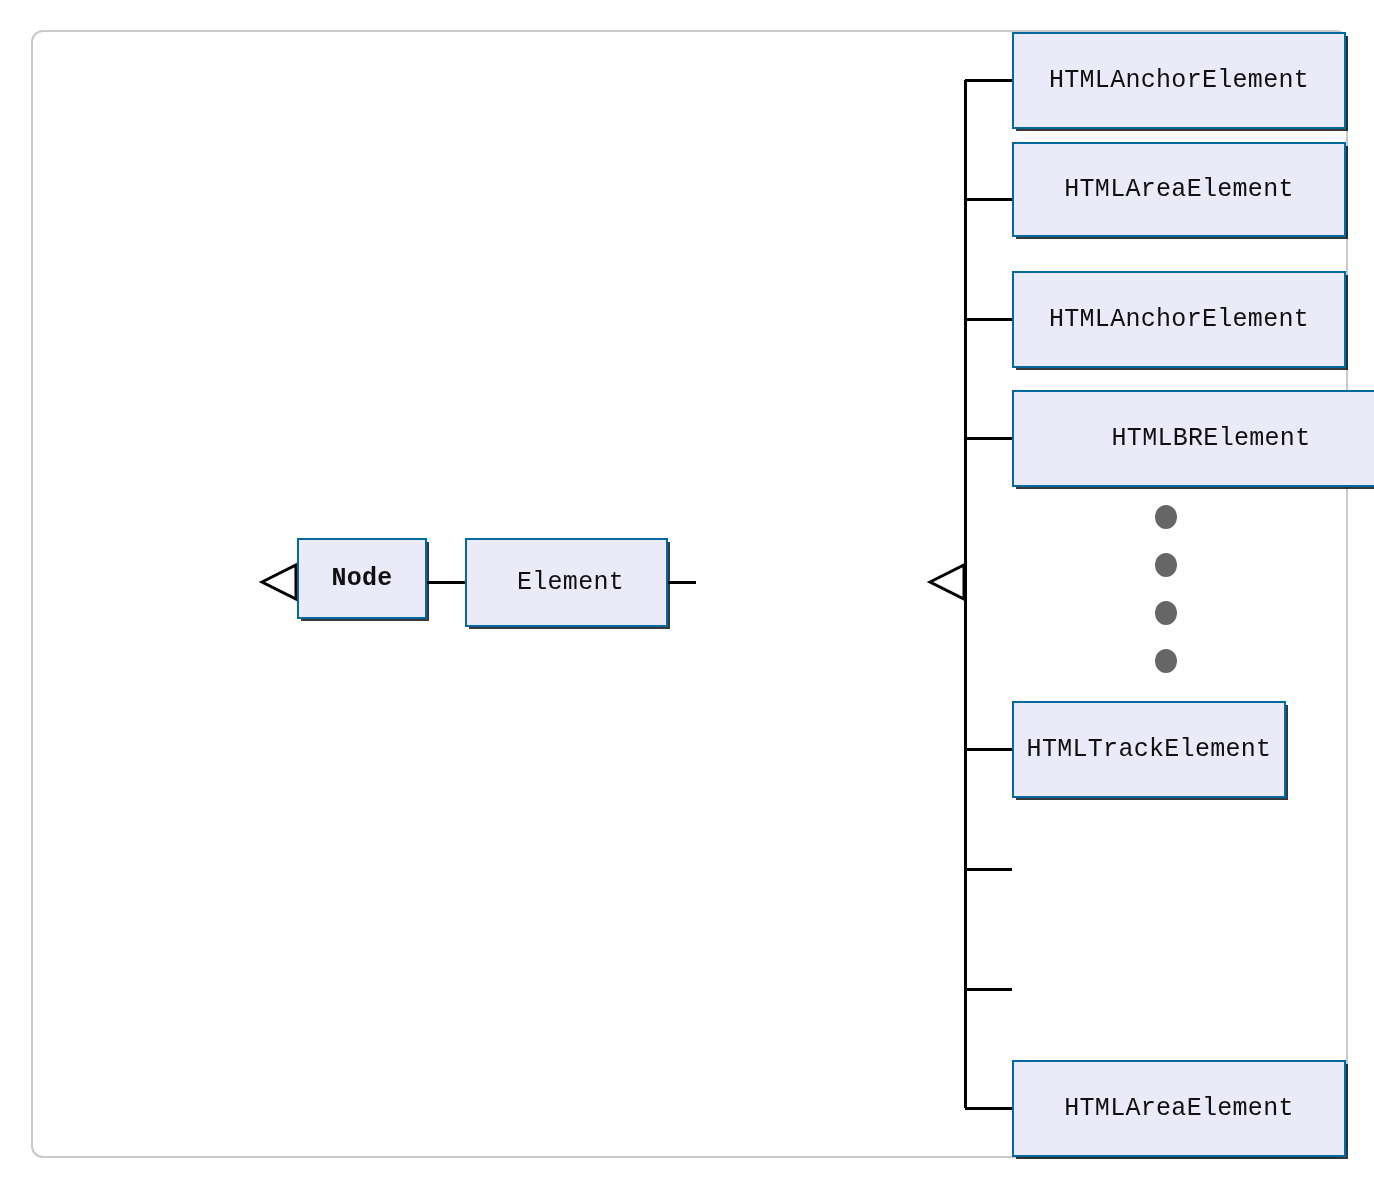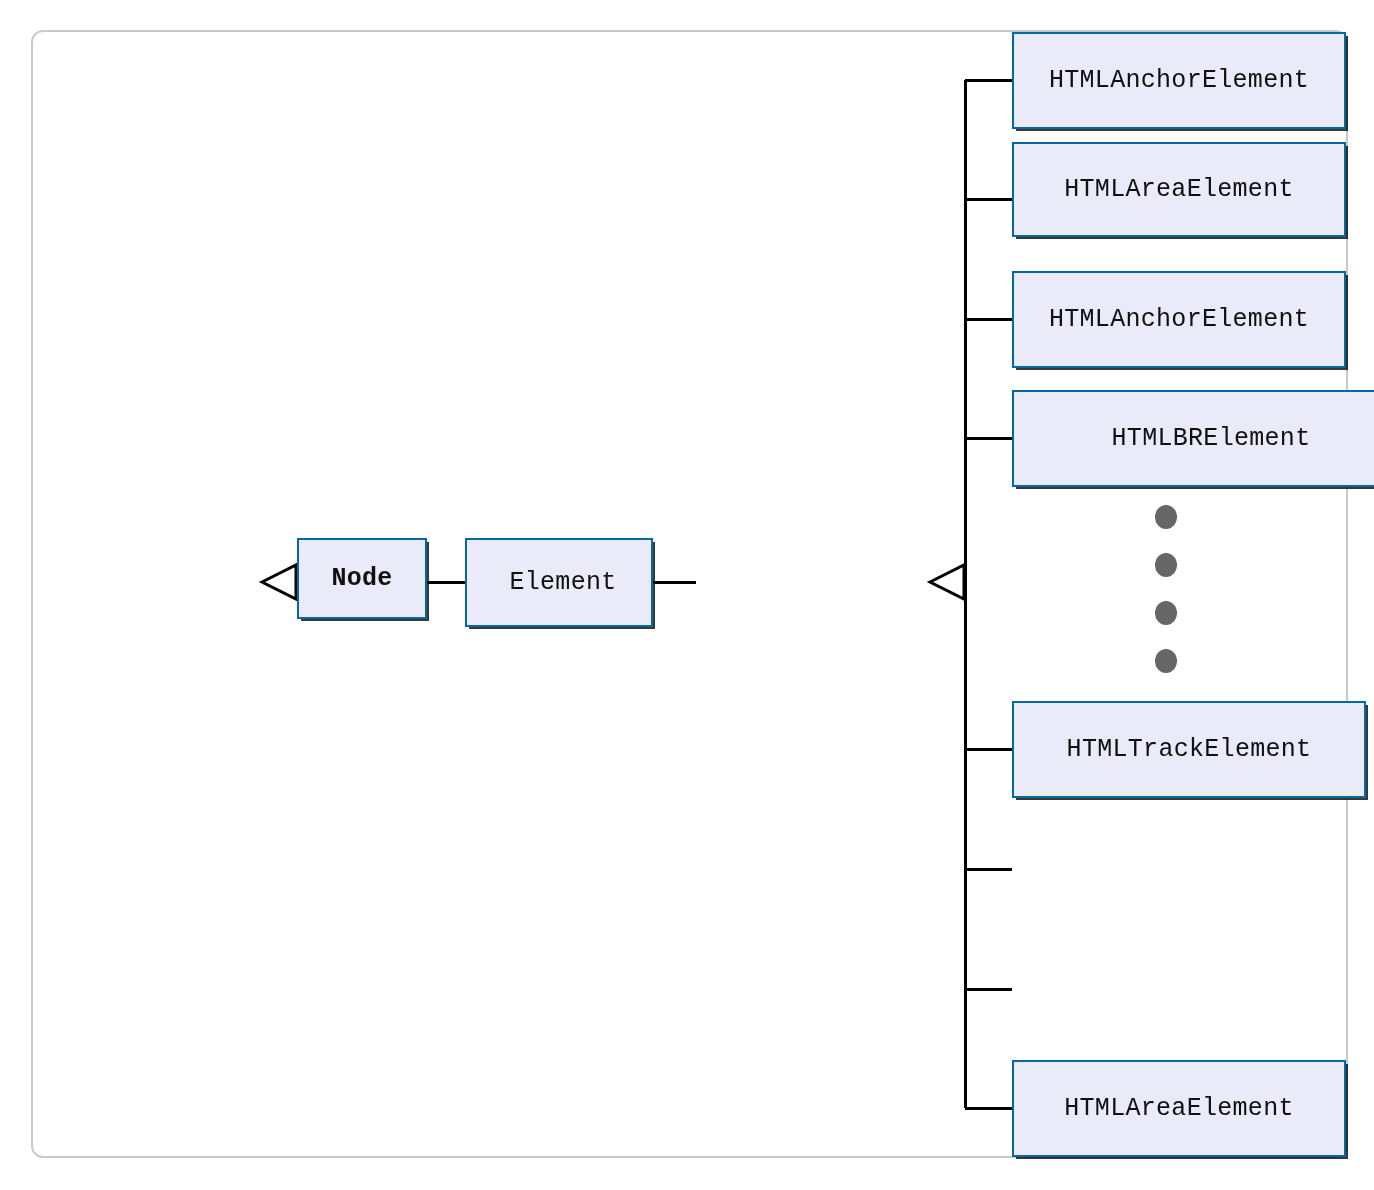--- a/index.html
+++ b/index.html
@@ -104,21 +104,21 @@
       <line x1="965" y1="1108" x2="1012" y2="1108"></line>
     </g>
 
     <polygon points="262,582 296,565 296,599" fill="#ffffff" stroke="#000000" stroke-width="3" stroke-linejoin="miter"></polygon>
     <polygon points="930,582 964,565 964,599" fill="#ffffff" stroke="#000000" stroke-width="3" stroke-linejoin="miter"></polygon>
   </svg>
 
   <div class="node-box" style="left:297px; top:538px; width:130px; height:81px;font-weight:bold;">
     <span class="label">Node</span>
   </div>
-  <div class="node-box" style="left:465px; top:538px; width:188px; height:89px;padding-left:8px;">
+  <div class="node-box" style="left:465px; top:538px; width:203px; height:89px;padding-left:8px;">
     <span class="label">Element</span>
   </div>
 
   <div class="node-box" style="left:1012px; top:32px; width:334px; height:97px;">
     <span class="label">HTMLAnchorElement</span>
   </div>
   <div class="node-box" style="left:1012px; top:142px; width:334px; height:95px;">
     <span class="label">HTMLAreaElement</span>
   </div>
   <div class="node-box" style="left:1012px; top:271px; width:334px; height:97px;">
@@ -128,20 +128,20 @@
     <span class="label">HTMLBRElement</span>
   </div>
 
   <div class="ellipsis-group">
     <span class="ellipsis-dot" style="top:0px;"></span>
     <span class="ellipsis-dot" style="top:48px;"></span>
     <span class="ellipsis-dot" style="top:96px;"></span>
     <span class="ellipsis-dot" style="top:144px;"></span>
   </div>
 
-  <div class="node-box" style="left:1012px; top:701px; width:354px; height:97px;">
+  <div class="node-box" style="left:1012px; top:701px; width:274px; height:97px;">
     <span class="label">HTMLTrackElement</span>
   </div>
   <div class="node-box" style="left:1012px; top:1060px; width:334px; height:97px;">
     <span class="label">HTMLAreaElement</span>
   </div>
 
 </div>
 
 </body></html>

